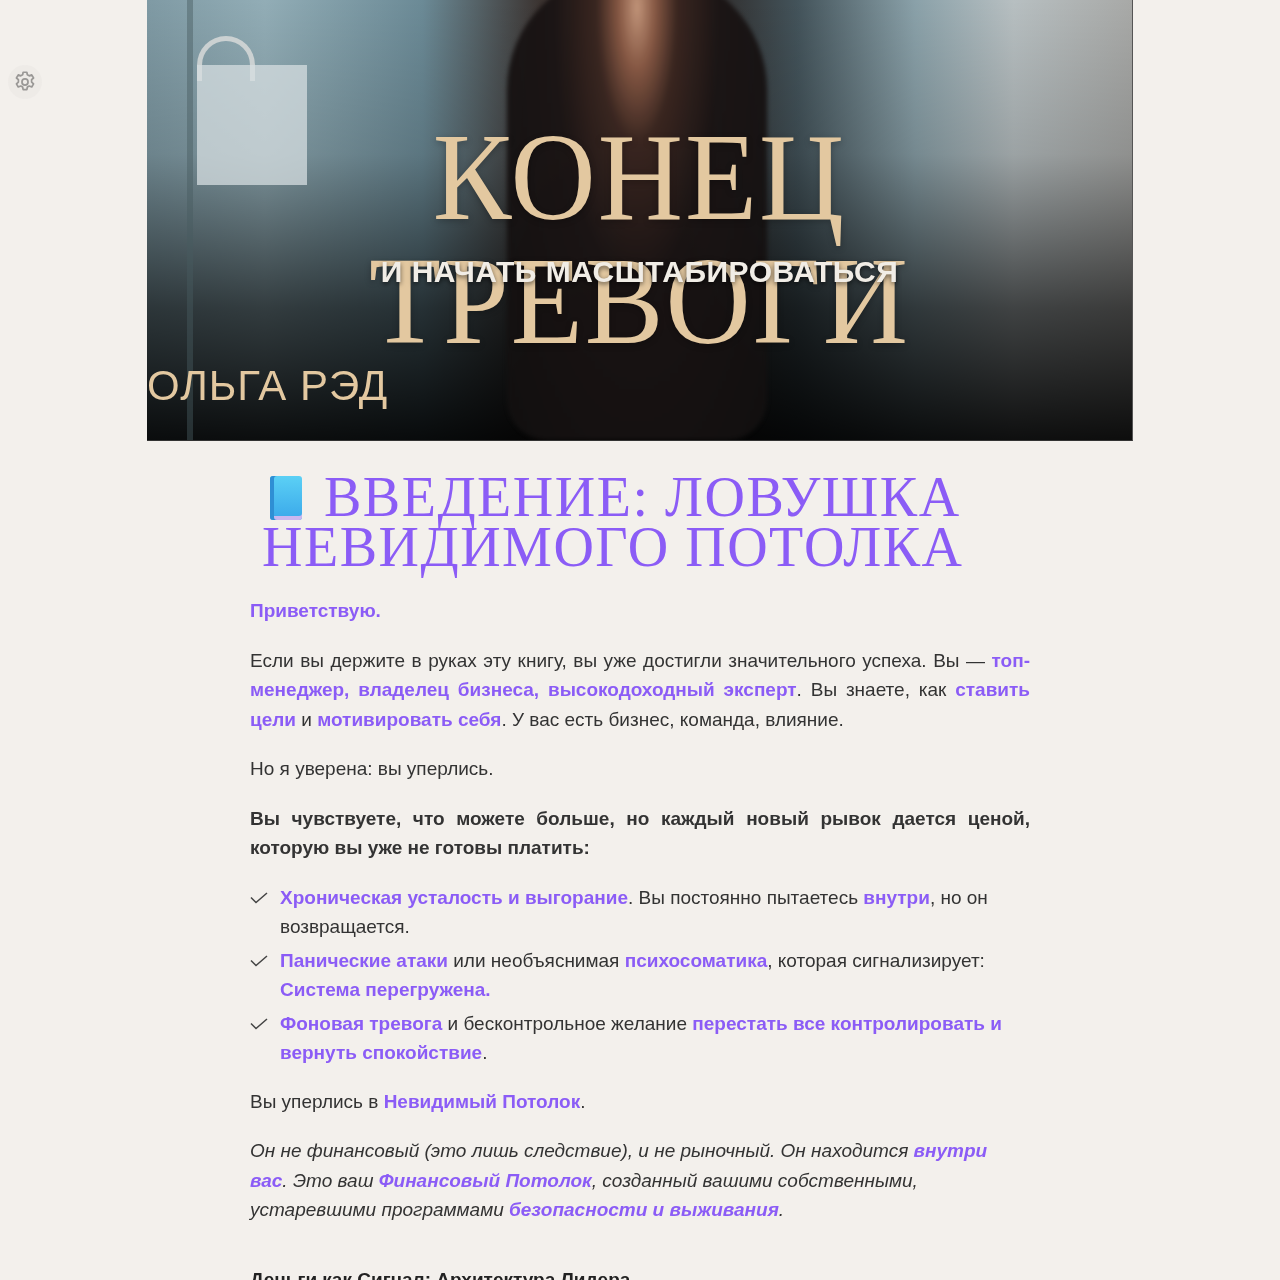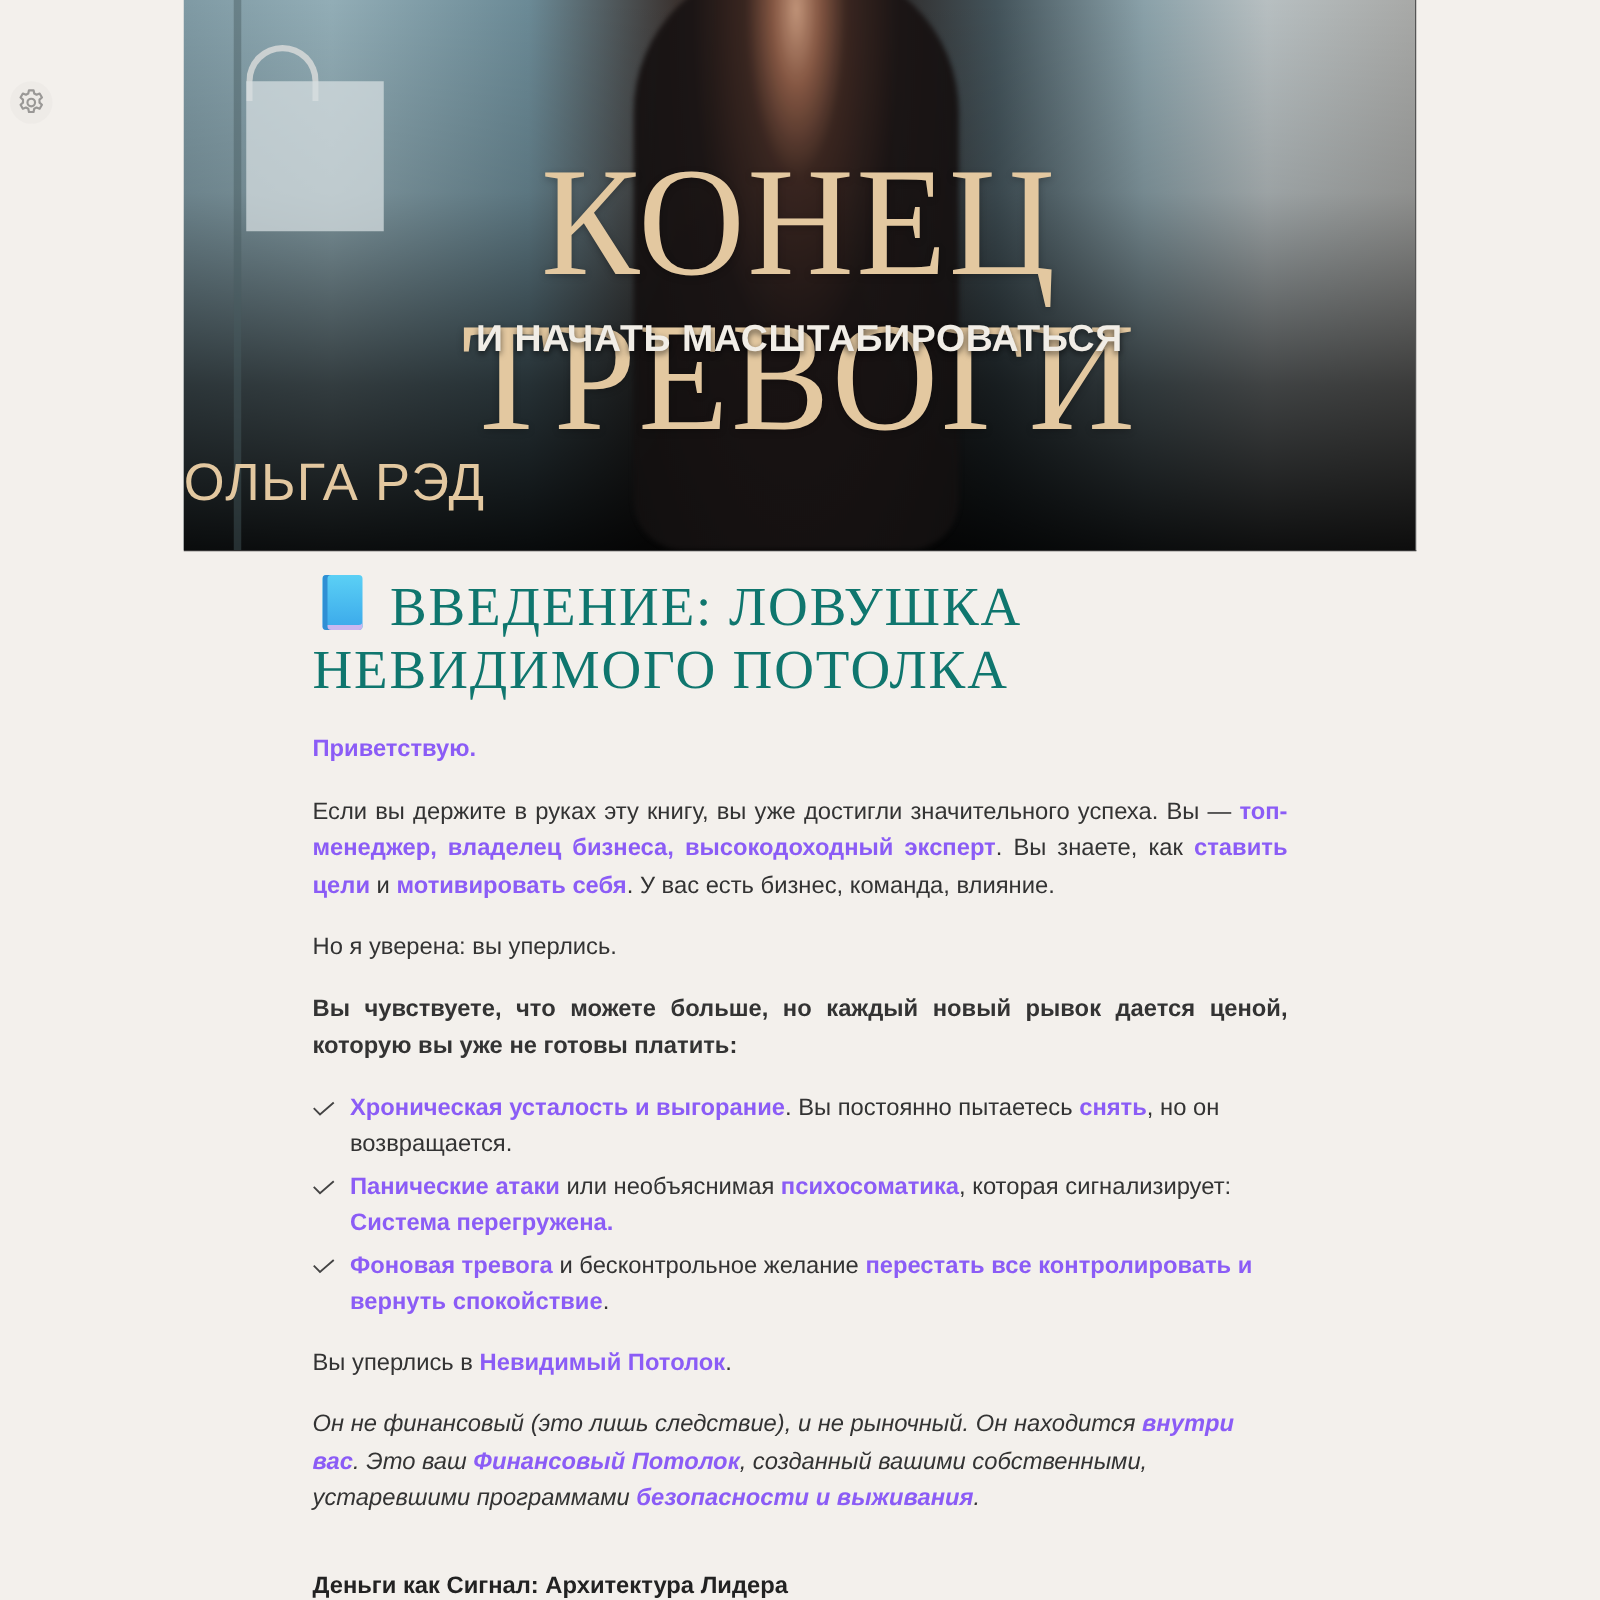--- a/index.html
+++ b/index.html
@@ -97,27 +97,27 @@
       letter-spacing: 1px;
     }
 
     .content {
       position: absolute;
       left: 250px;
       top: 460px;
       width: 780px;
     }
     .chapter-title {
-      margin: 0;
+      margin: 12px;
       font-family: "Liberation Serif", "DejaVu Serif", serif;
       font-weight: normal;
-      font-size: 44px;
+      font-size: 56px;
       line-height: 50px;
       letter-spacing: 1.5px;
-      color: #0f766e;
+      color: #8b5cf6;
       text-transform: uppercase;
     }
     .chapter-title .book-icon {
       display: inline-block;
       width: 32px;
       height: 44px;
       vertical-align: -4px;
       margin-right: 22px;
       margin-left: 8px;
       border-radius: 3px;
@@ -197,21 +197,21 @@
 
   <p class="p2">Но я уверена: вы уперлись.</p>
 
   <p class="p3">Вы чувствуете, что можете больше, но каждый новый рывок дается ценой, которую вы уже не готовы платить:</p>
 
   <ul class="checklist">
     <li>
       <svg class="check-icon" viewBox="0 0 18 12" fill="none" stroke="#444" stroke-width="1.5">
           <path d="M1 5.5l5 5L17 1"></path>
         </svg>
-      <b>Хроническая усталость и выгорание</b><span>. Вы постоянно пытаетесь </span><b>снять</b><span>, но он возвращается.</span>
+      <b>Хроническая усталость и выгорание</b><span>. Вы постоянно пытаетесь </span><b>внутри</b><span>, но он возвращается.</span>
     </li>
     <li>
       <svg class="check-icon" viewBox="0 0 18 12" fill="none" stroke="#444" stroke-width="1.5">
           <path d="M1 5.5l5 5L17 1"></path>
         </svg>
       <b>Панические атаки</b><span> или необъяснимая </span><b>психосоматика</b><span>, которая сигнализирует: </span><b>Система перегружена.</b>
     </li>
     <li>
       <svg class="check-icon" viewBox="0 0 18 12" fill="none" stroke="#444" stroke-width="1.5">
           <path d="M1 5.5l5 5L17 1"></path>

